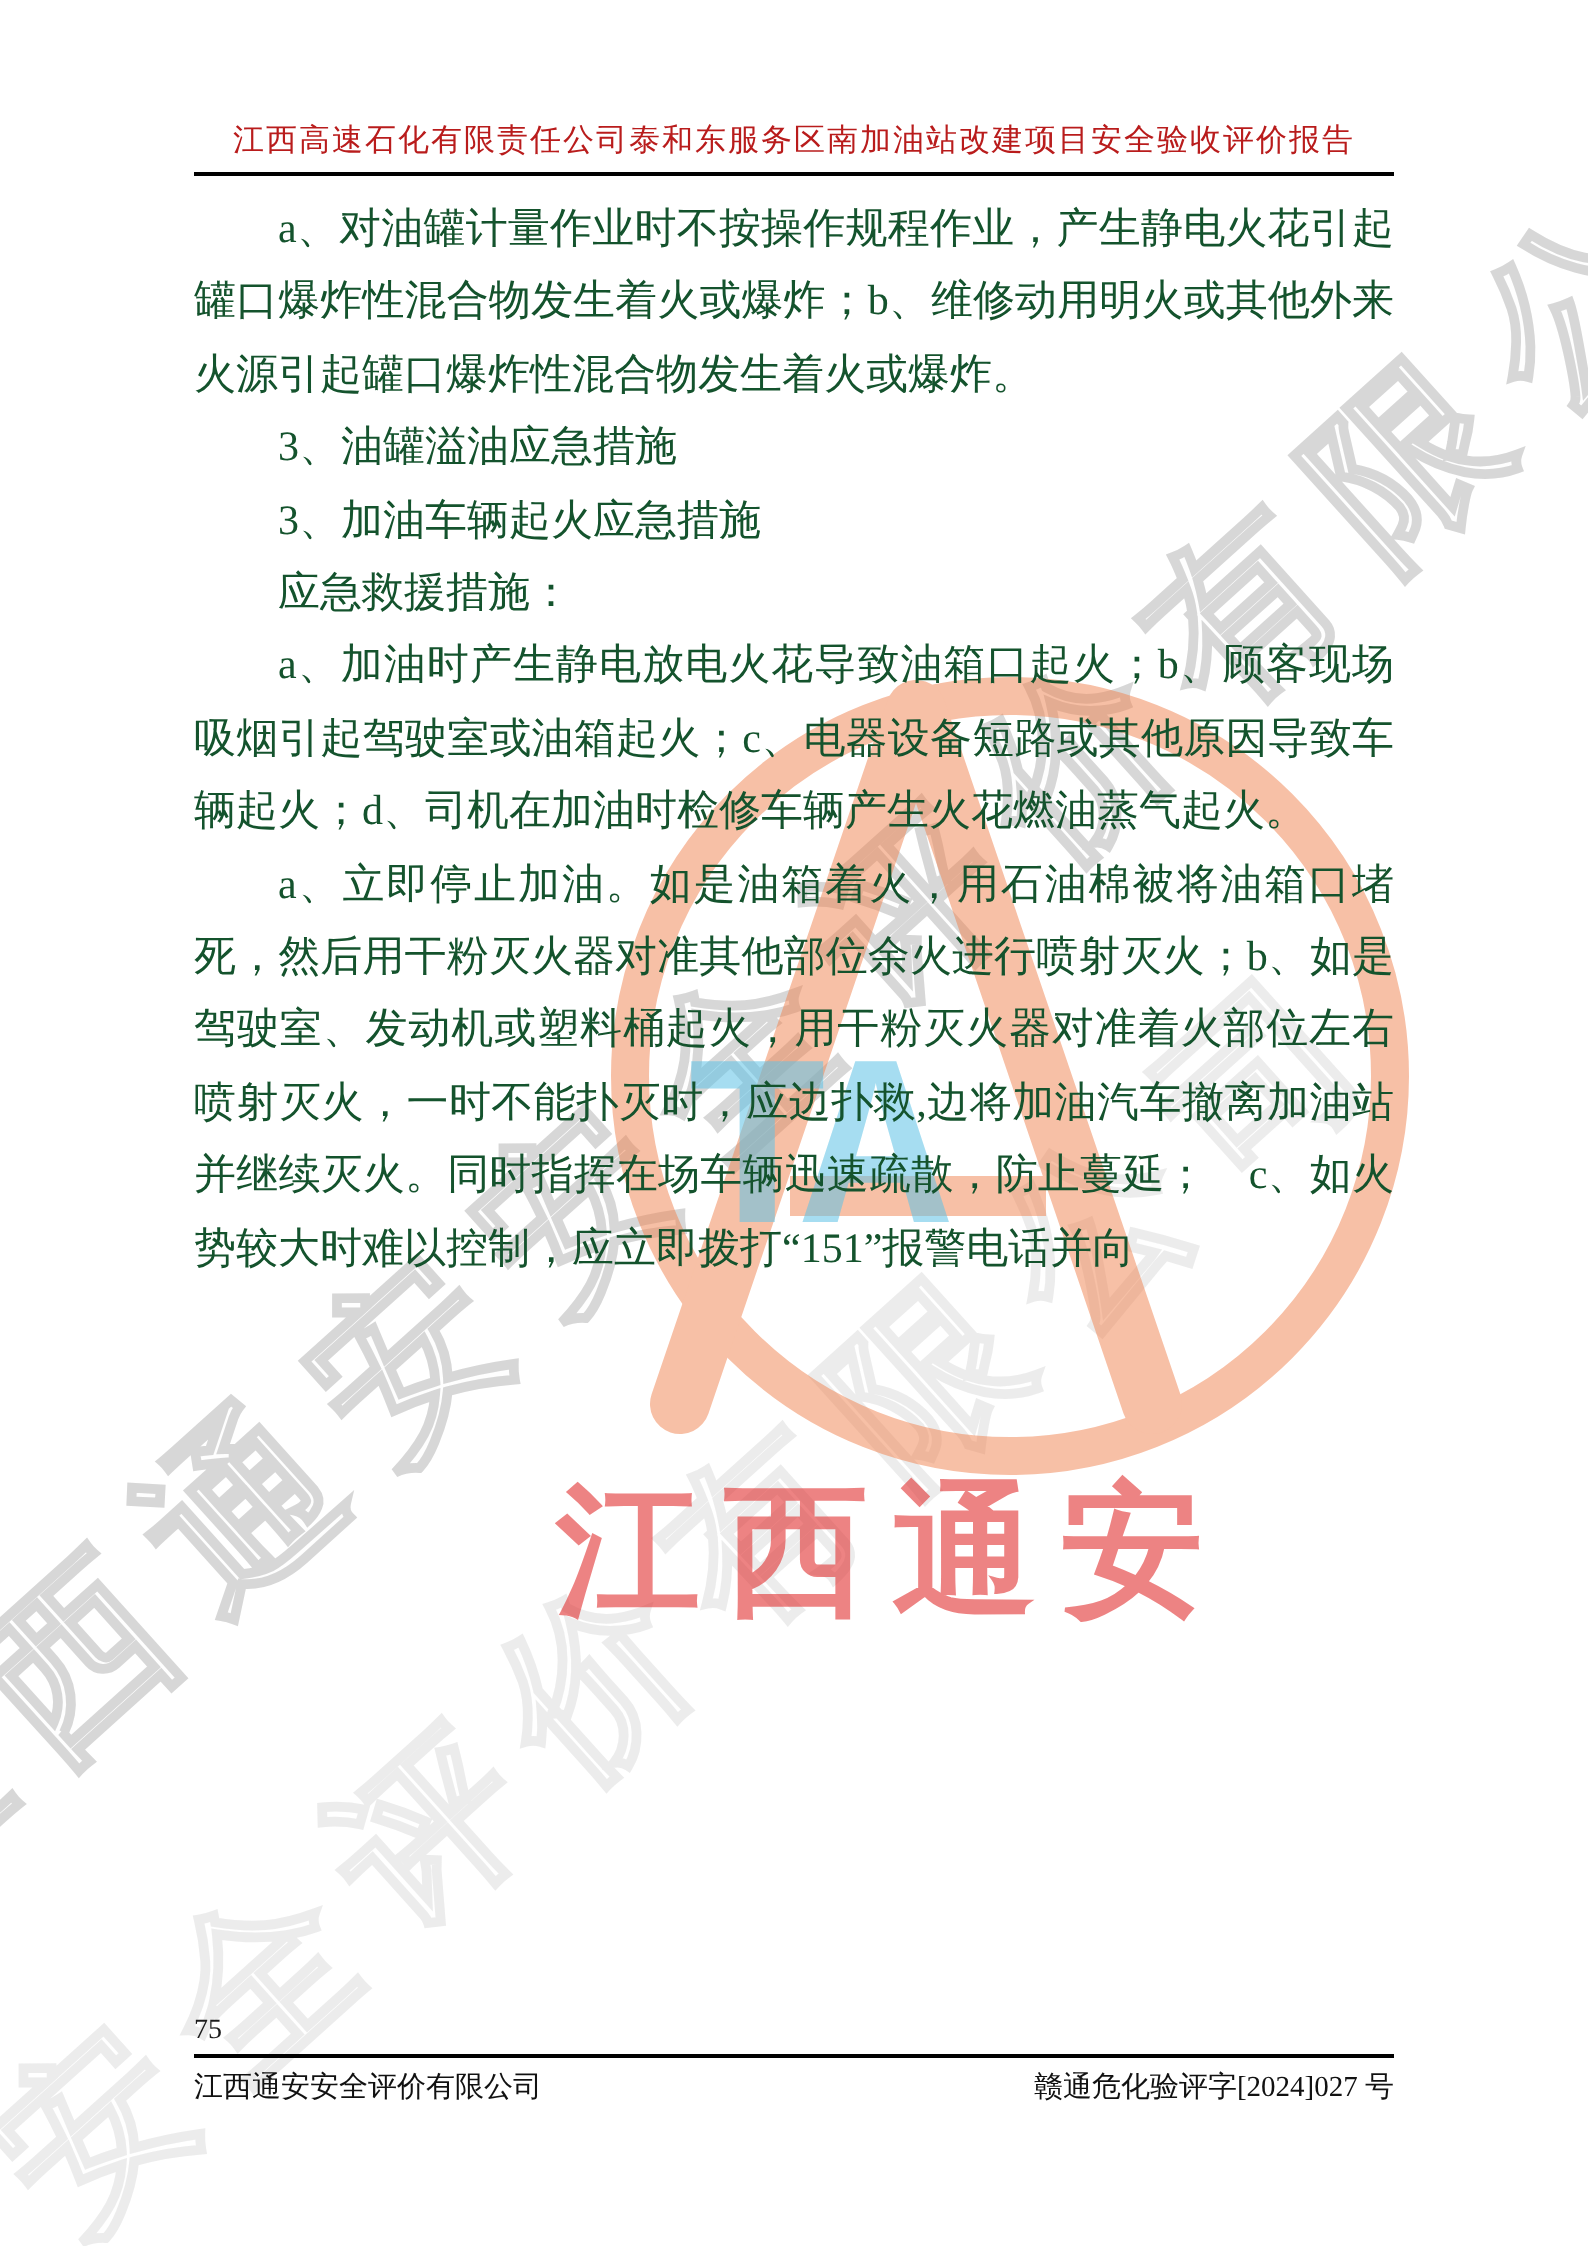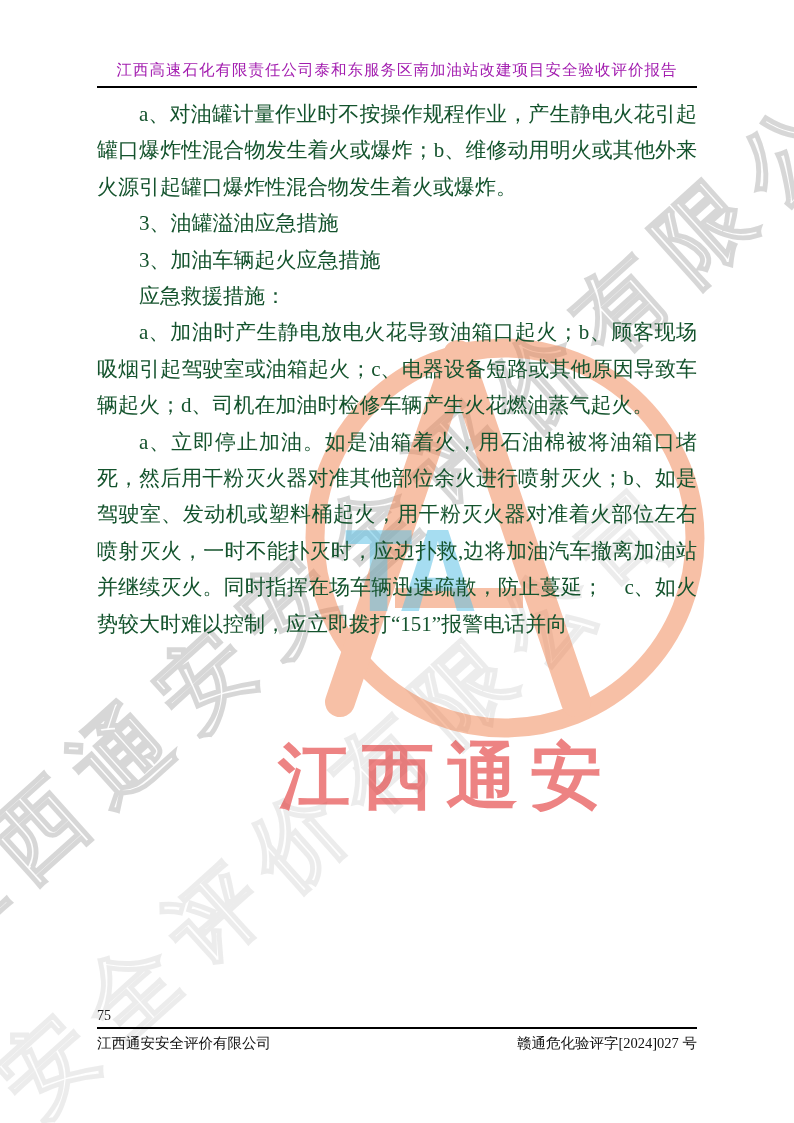--- a/index.html
+++ b/index.html
@@ -31,21 +31,21 @@
     position:absolute; left:278px; top:740px; line-height:1;
     font-family:"Liberation Sans","DejaVu Sans",sans-serif; font-weight:bold;
     font-size:72px; letter-spacing:12px;
     color:var(--brand-red,#e23232); opacity:0.6;
   }
   
   .content { position:absolute; inset:0; z-index:1; }
   .page-header {
     position:absolute; top:60px; left:97px; width:600px;
     border-bottom:2px solid #000; padding-bottom:5px;
-    text-align:center; font-size:15.5px; letter-spacing:1px; color:#a21caf;
+    text-align:center; font-size:15.5px; letter-spacing:1px; color:#b91c1c;
   }
   .body-text {
     position:absolute; top:96px; left:97px; width:600px;
     font-size:21px; line-height:36.4px; text-align:justify; color:#14532d;
   }
   .body-text p { margin:0; text-indent:2em; }
   .page-footer { position:absolute; top:1008px; left:97px; width:600px; }
   .page-number { text-align:left; font-size:14px; margin-bottom:3px; }
   .footer-rule { border-top:2px solid #000; height:0; }
   .footer-row {

